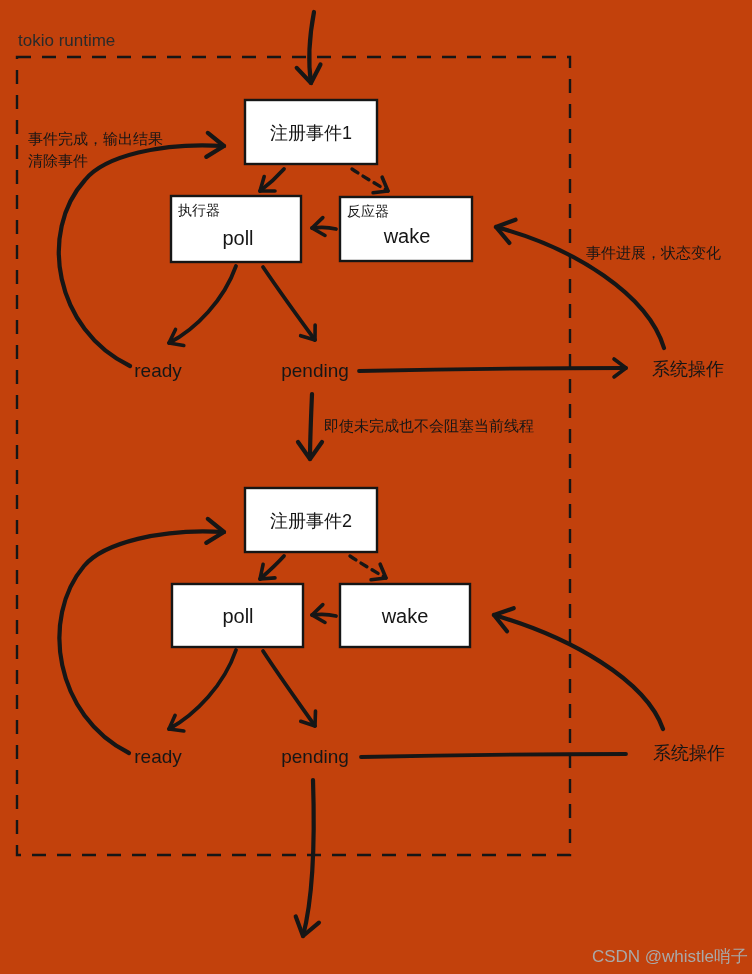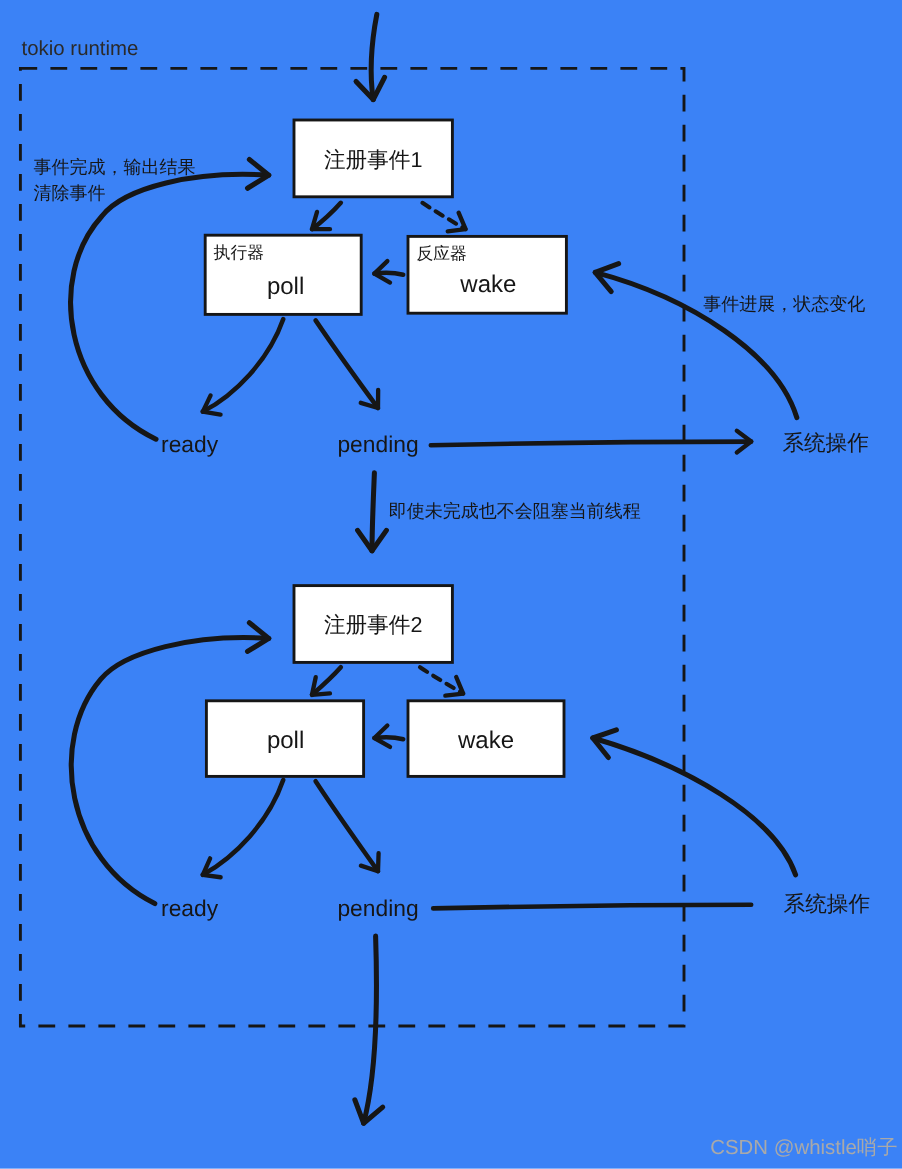--- a/index.html
+++ b/index.html
@@ -4,21 +4,21 @@
 <style>
   html, body {
     margin: 0;
     padding: 0;
     background: #ffffff;
   }
   .stage {
     position: relative;
     width: 752px;
     height: 974px;
-    background: #3b82f6;
+    background: #c2410c;
     overflow: hidden;
     font-family: "Liberation Sans", "DejaVu Sans", sans-serif;
   }
   svg { display: block; }
   svg text {
     font-family: "Liberation Sans", "DejaVu Sans", sans-serif;
     fill: #161616;
   }
   .box   { stroke: #161616; stroke-width: 2.4; fill: #ffffff; }
   .border-dashed { stroke: #161616; stroke-width: 2.4; fill: none; stroke-dasharray: 14 11; }

